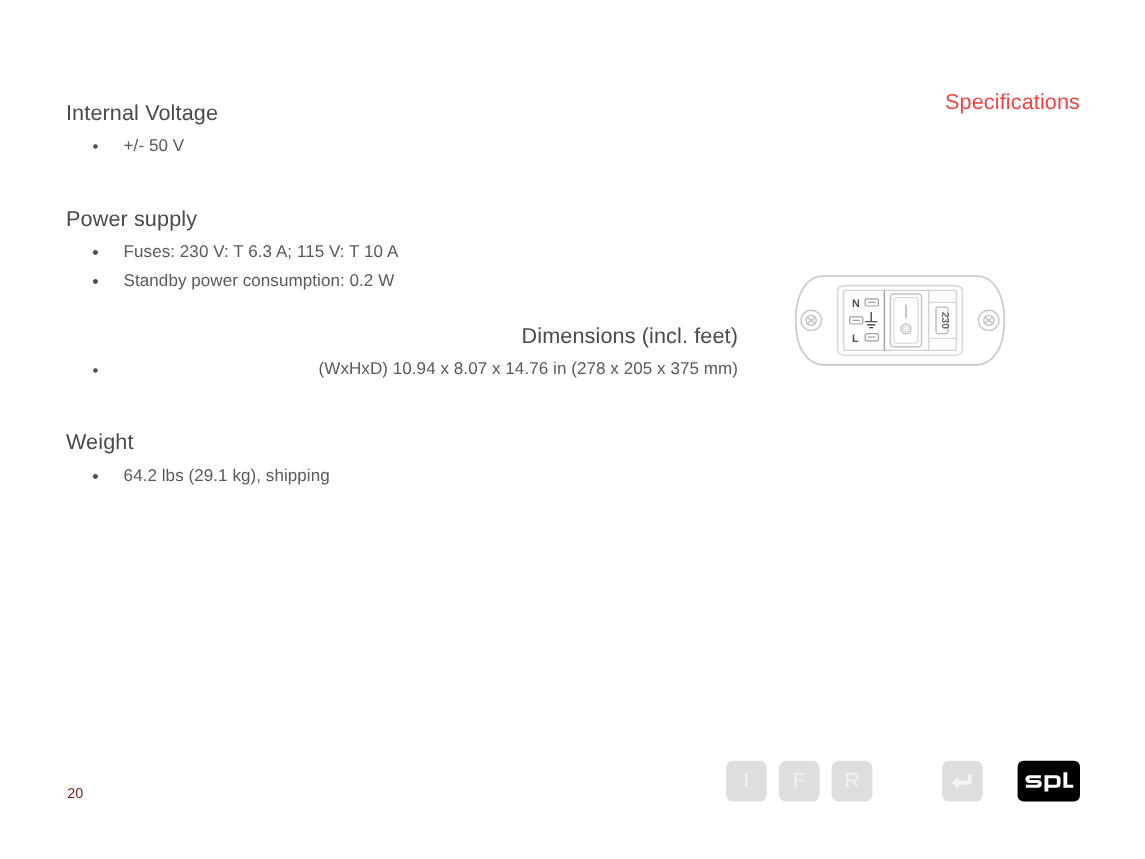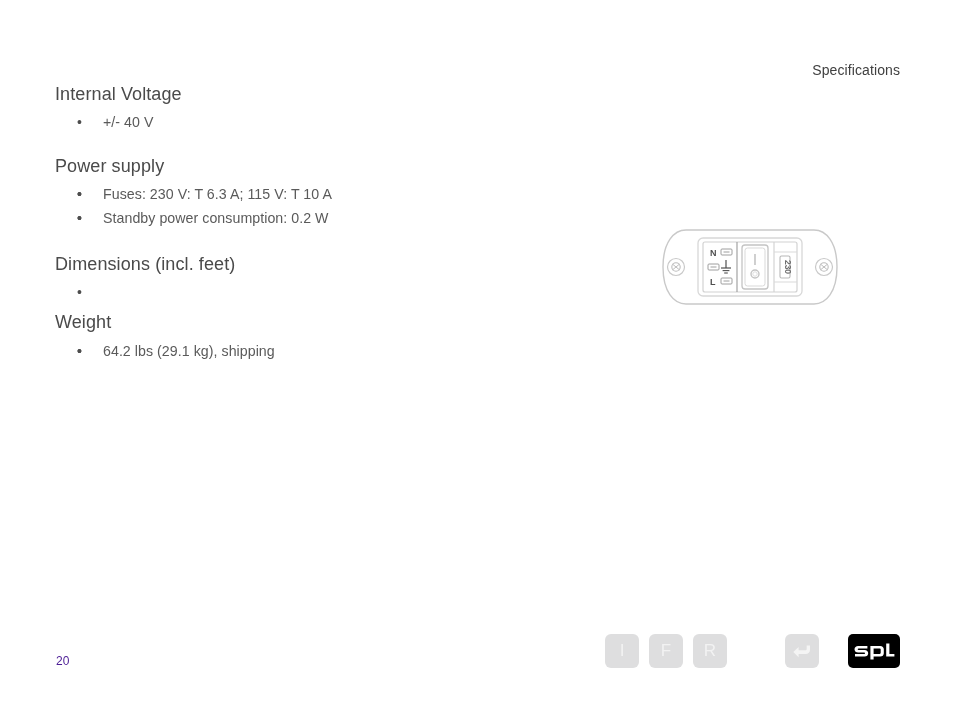--- a/index.html
+++ b/index.html
@@ -12,24 +12,24 @@
     background: #ffffff;
     font-family: "Liberation Sans", sans-serif;
     position: relative;
     overflow: hidden;
     -webkit-font-smoothing: antialiased;
   }
 
   
   .page-header {
     position: absolute;
-    top: 62px;
+    top: 75px;
     right: 54px;
-    font-size: 14px;
-    color: #404040;
+    font-size: 18px;
+    color: #ef4444;
     letter-spacing: 0.1px;
     font-weight: 400;
   }
 
   
   .content {
     position: absolute;
     left: 55px;
     top: 84px;
     width: 560px;
@@ -63,41 +63,41 @@
   ul.bullets li .bullet-dot {
     position: absolute;
     left: 22px;
     top: 0;
     color: #4d4d4d;
     font-size: 14px;
     line-height: 24px;
   }
 
   .sp-internal   { margin-top: 0px; }
-  .sp-power      { margin-top: 22px; }
-  .sp-dimensions { margin-top: 24px; }
+  .sp-power      { margin-top: 38px; }
+  .sp-dimensions { margin-top: 24px; text-align: right; }
   .sp-weight     { margin-top: 38px; }
 
   
   .inlet-figure {
     position: absolute;
     left: 660px;
     top: 228px;
     width: 180px;
     height: 78px;
   }
   .inlet-figure svg { display: block; }
 
   
   .page-number {
     position: absolute;
     left: 56px;
     bottom: 48px;
     font-size: 12px;
-    color: #4c1d95;
+    color: #7f1d1d;
     margin-top: 43px;
   }
 
   .footer-nav {
     position: absolute;
     right: 54px;
     bottom: 48px;
     height: 34px;
     display: flex;
     align-items: center;
@@ -140,21 +140,21 @@
 
 <div class="page-header">Specifications</div>
 
 <div class="content">
 
   <div class="section sp-internal">
     <h2 class="section-title">Internal Voltage</h2>
     <ul class="bullets">
       <li>
         <span class="bullet-dot">•</span>
-        <span>+/- 40 V</span>
+        <span>+/- 50 V</span>
       </li>
     </ul>
   </div>
 
   <div class="section sp-power">
     <h2 class="section-title">Power supply</h2>
     <ul class="bullets">
       <li>
         <span class="bullet-dot">•</span>
       </li>
@@ -170,20 +170,21 @@
         <span>Standby power consumption: 0.2 W</span>
       </li>
     </ul>
   </div>
 
   <div class="section sp-dimensions">
     <h2 class="section-title">Dimensions (incl. feet)</h2>
     <ul class="bullets">
       <li>
         <span class="bullet-dot">•</span>
+        <span>(WxHxD) 10.94 x 8.07 x 14.76 in (278 x 205 x 375 mm)</span>
       </li>
     </ul>
   </div>
 
   <div class="section sp-weight">
     <h2 class="section-title">Weight</h2>
     <ul class="bullets">
       <li>
         <span class="bullet-dot">•</span>
       </li>

